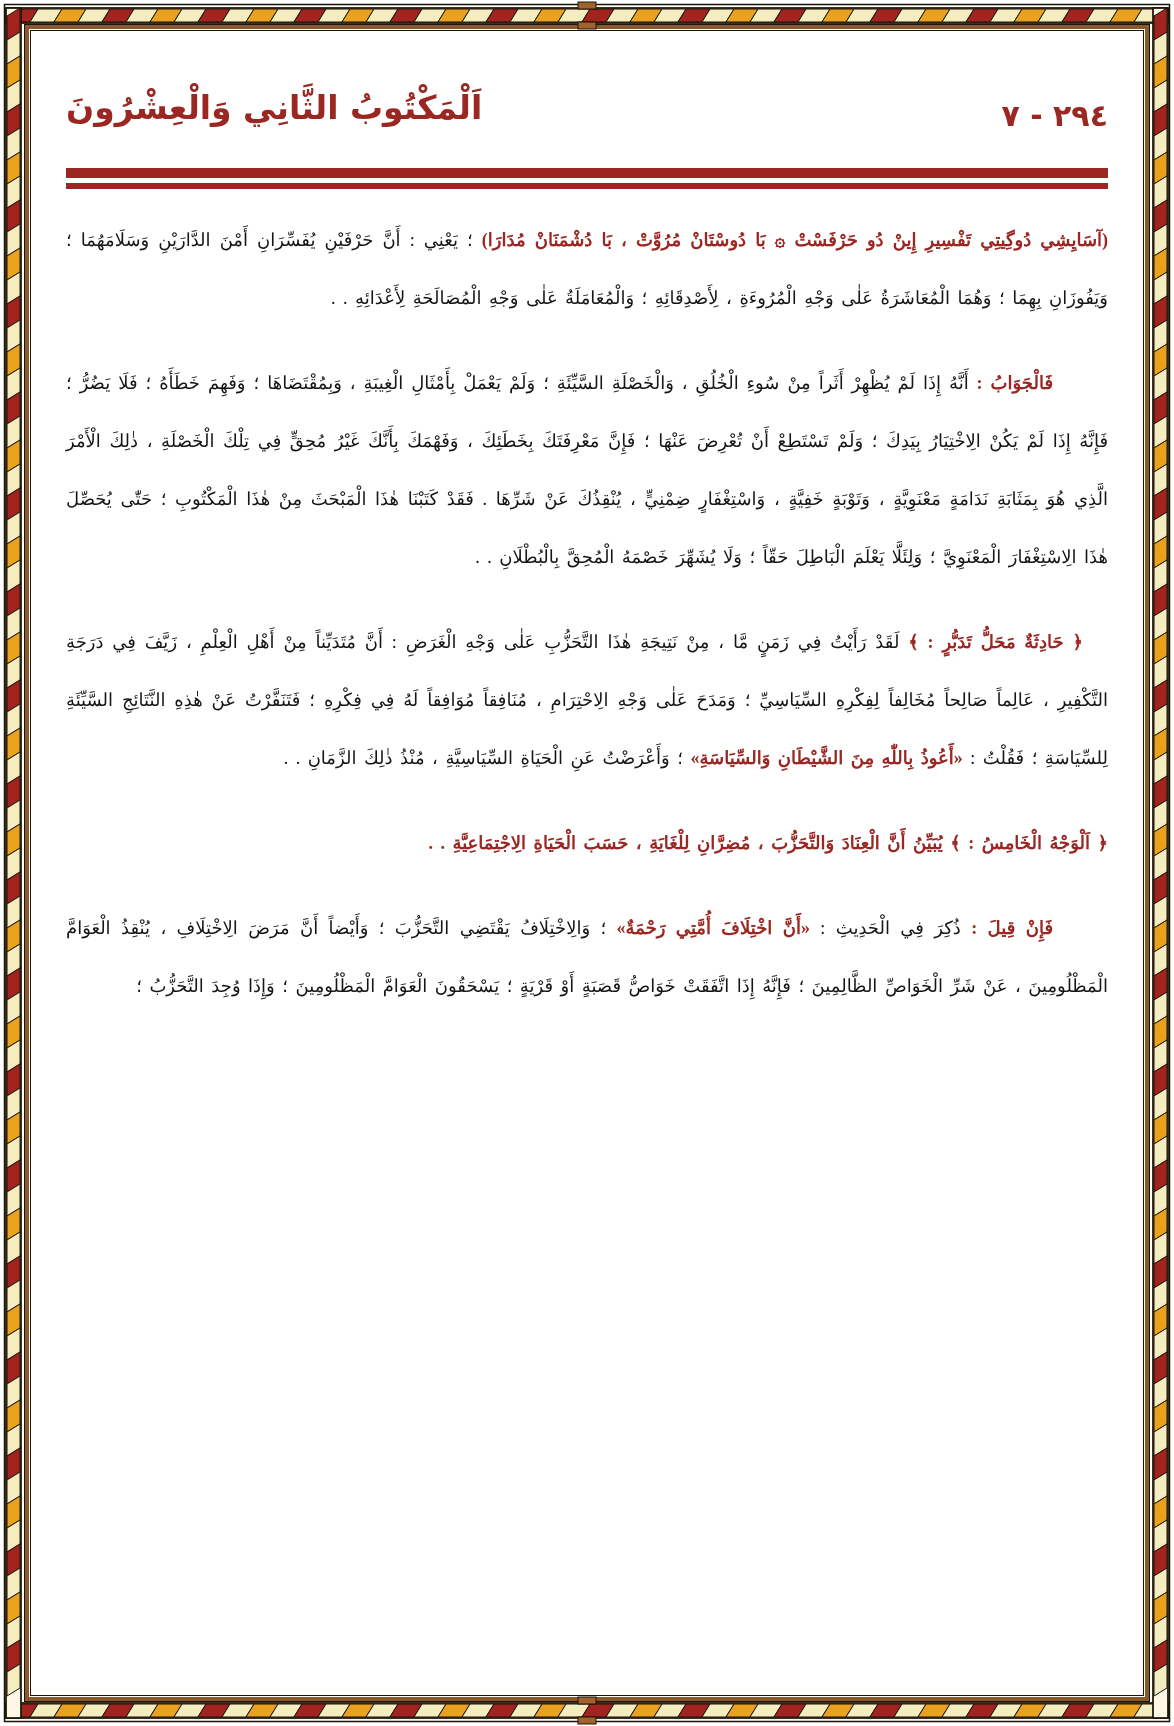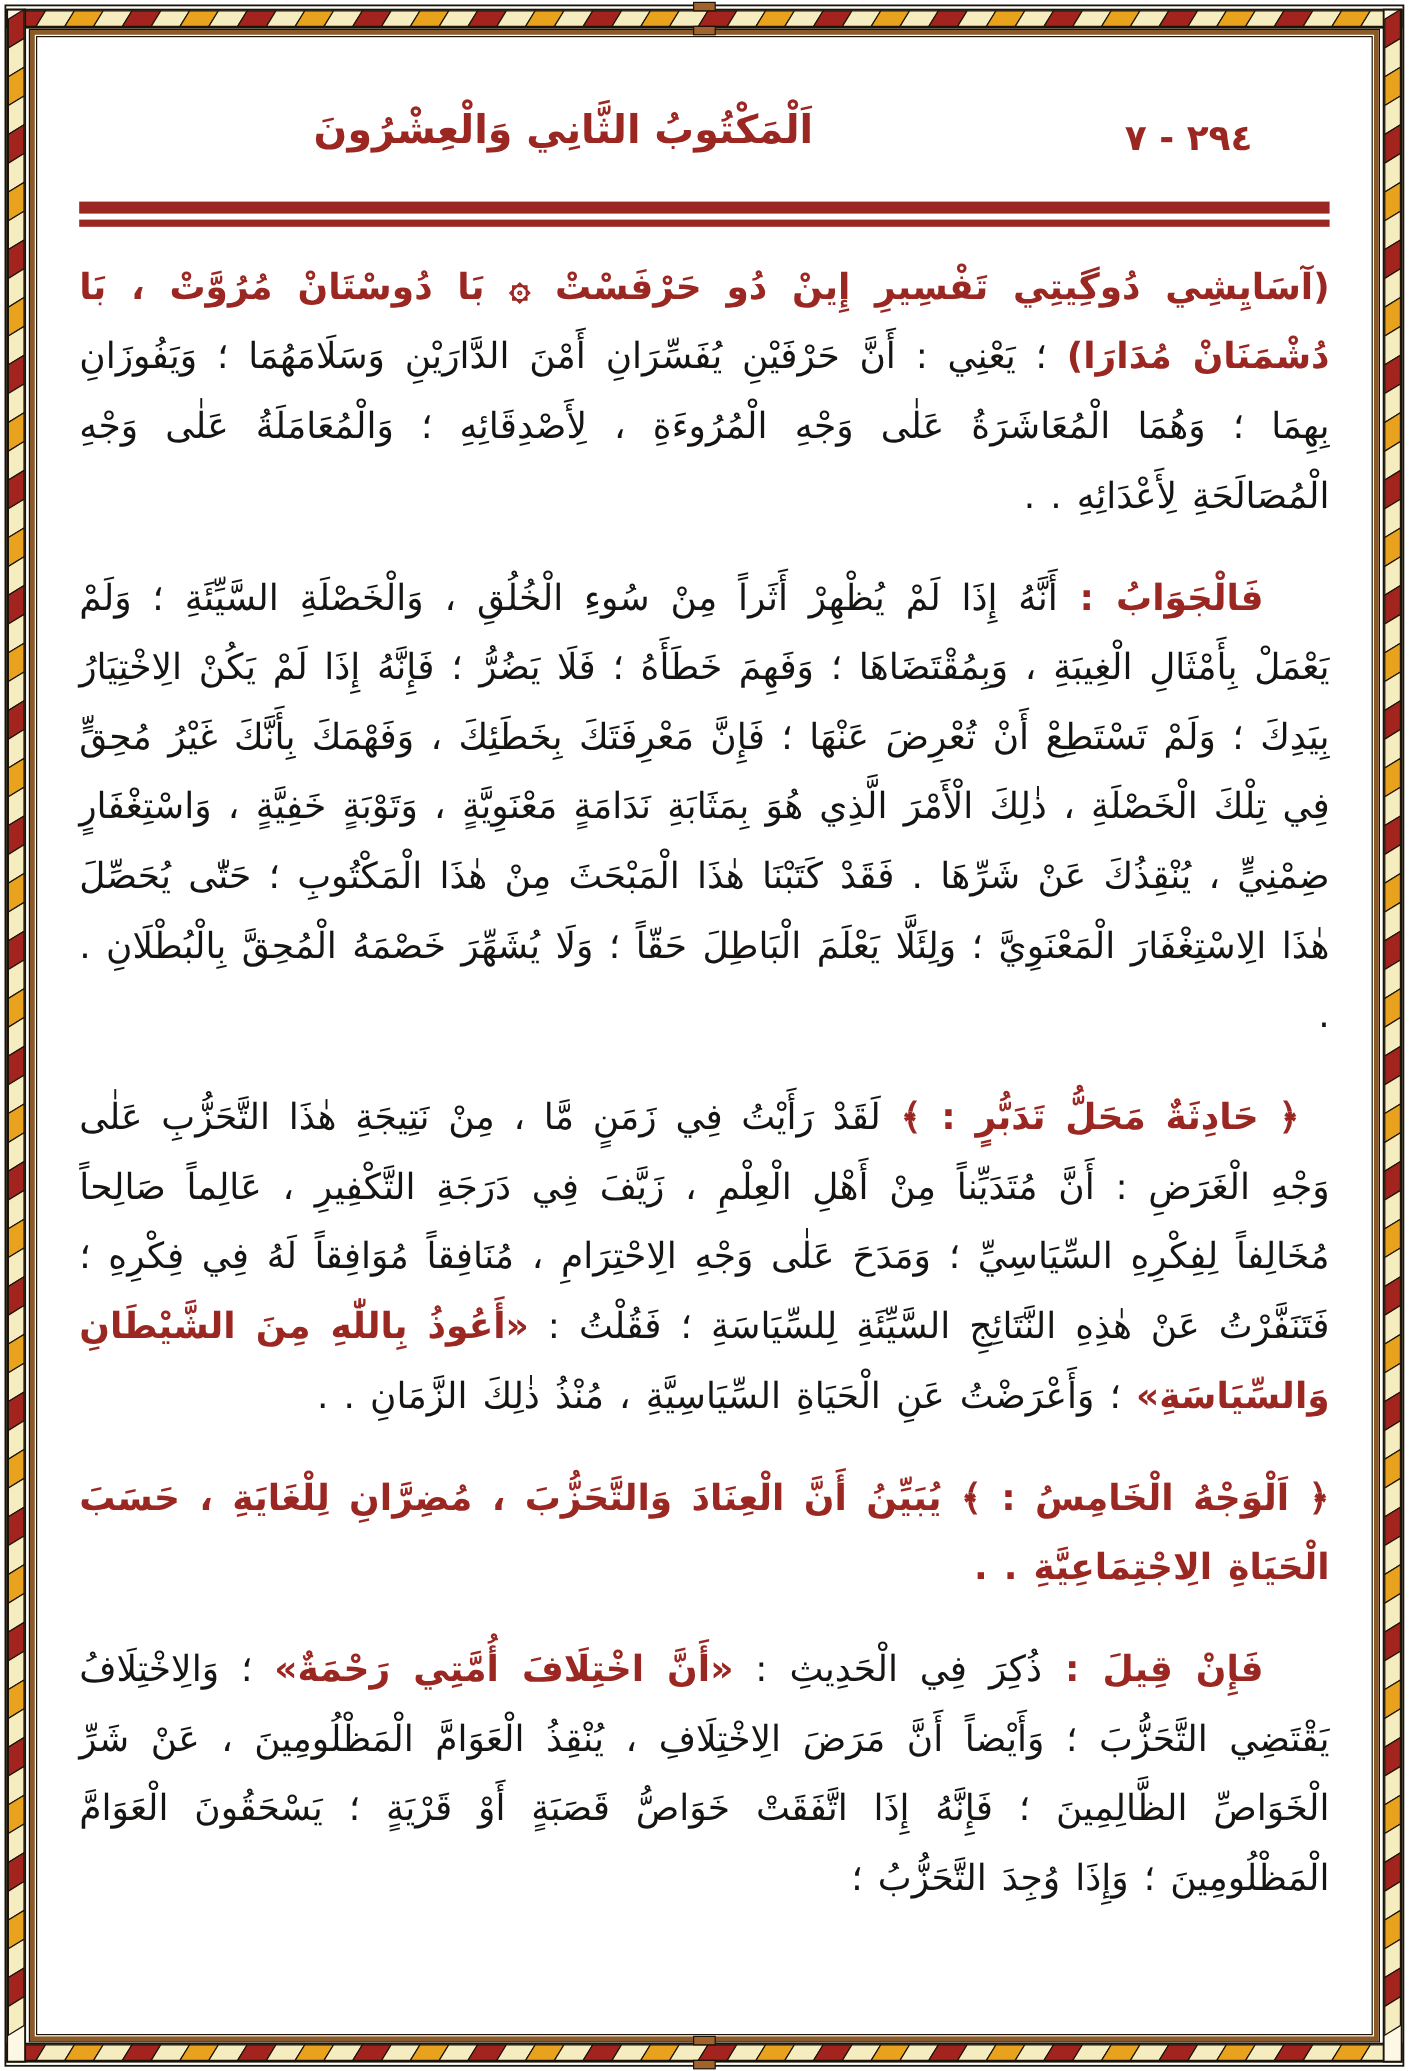--- a/index.html
+++ b/index.html
@@ -5,35 +5,35 @@
   :root { --red:#9b2722; --ink:#171513; --paper:#ffffff; }
   html,body { margin:0; padding:0; background:#ffffff; }
   .page {
     position:relative; width:1174px; height:1726px; background:var(--paper);
     overflow:hidden; font-family:"DejaVu Sans", sans-serif; direction:rtl;
   }
   #border-svg { position:absolute; left:0; top:0; width:1174px; height:1726px; display:block; }
   .content { position:absolute; top:84px; right:66px; left:66px; direction:rtl; }
   .header { position:relative; display:flex; flex-direction:row; align-items:flex-start; height:72px; }
   .page-number {
-    flex:0 0 235px; order:1; text-align:center; color:var(--red);
+    flex:0 0 235px; order:1; color:var(--red);
     font-size:30px; font-weight:bold; letter-spacing:2px; padding-top:14px;
   }
   .title {
-    flex:1 1 auto; order:2; text-align:center; color:var(--red);
+    flex:1 1 auto; order:2; text-align:left; color:var(--red);
     font-size:33px; font-weight:bold; padding-top:4px;
   }
   .divider { margin-top:12px; }
   .divider .thick { height:10px; background:var(--red); }
   .divider .gap   { height:5px; }
   .divider .thin  { height:6px; background:var(--red); }
   .body { margin-top:22px; }
   .para {
-    margin:0 0 27px 0; font-size:30px; line-height:58px; color:var(--ink);
-    text-align:justify; word-spacing:3px;
+    margin:0 0 27px 0; font-size:18px; line-height:58px; color:var(--ink);
+    text-align:justify; word-spacing:3px;font-family:Liberation Serif, serif;
   }
   .para:last-child { margin-bottom:0; }
   .seg-red   { color:var(--red); font-weight:bold; }
   .seg-black { color:var(--ink); }
 </style>
 </head>
 <body>
 
 <div class="page">
 

